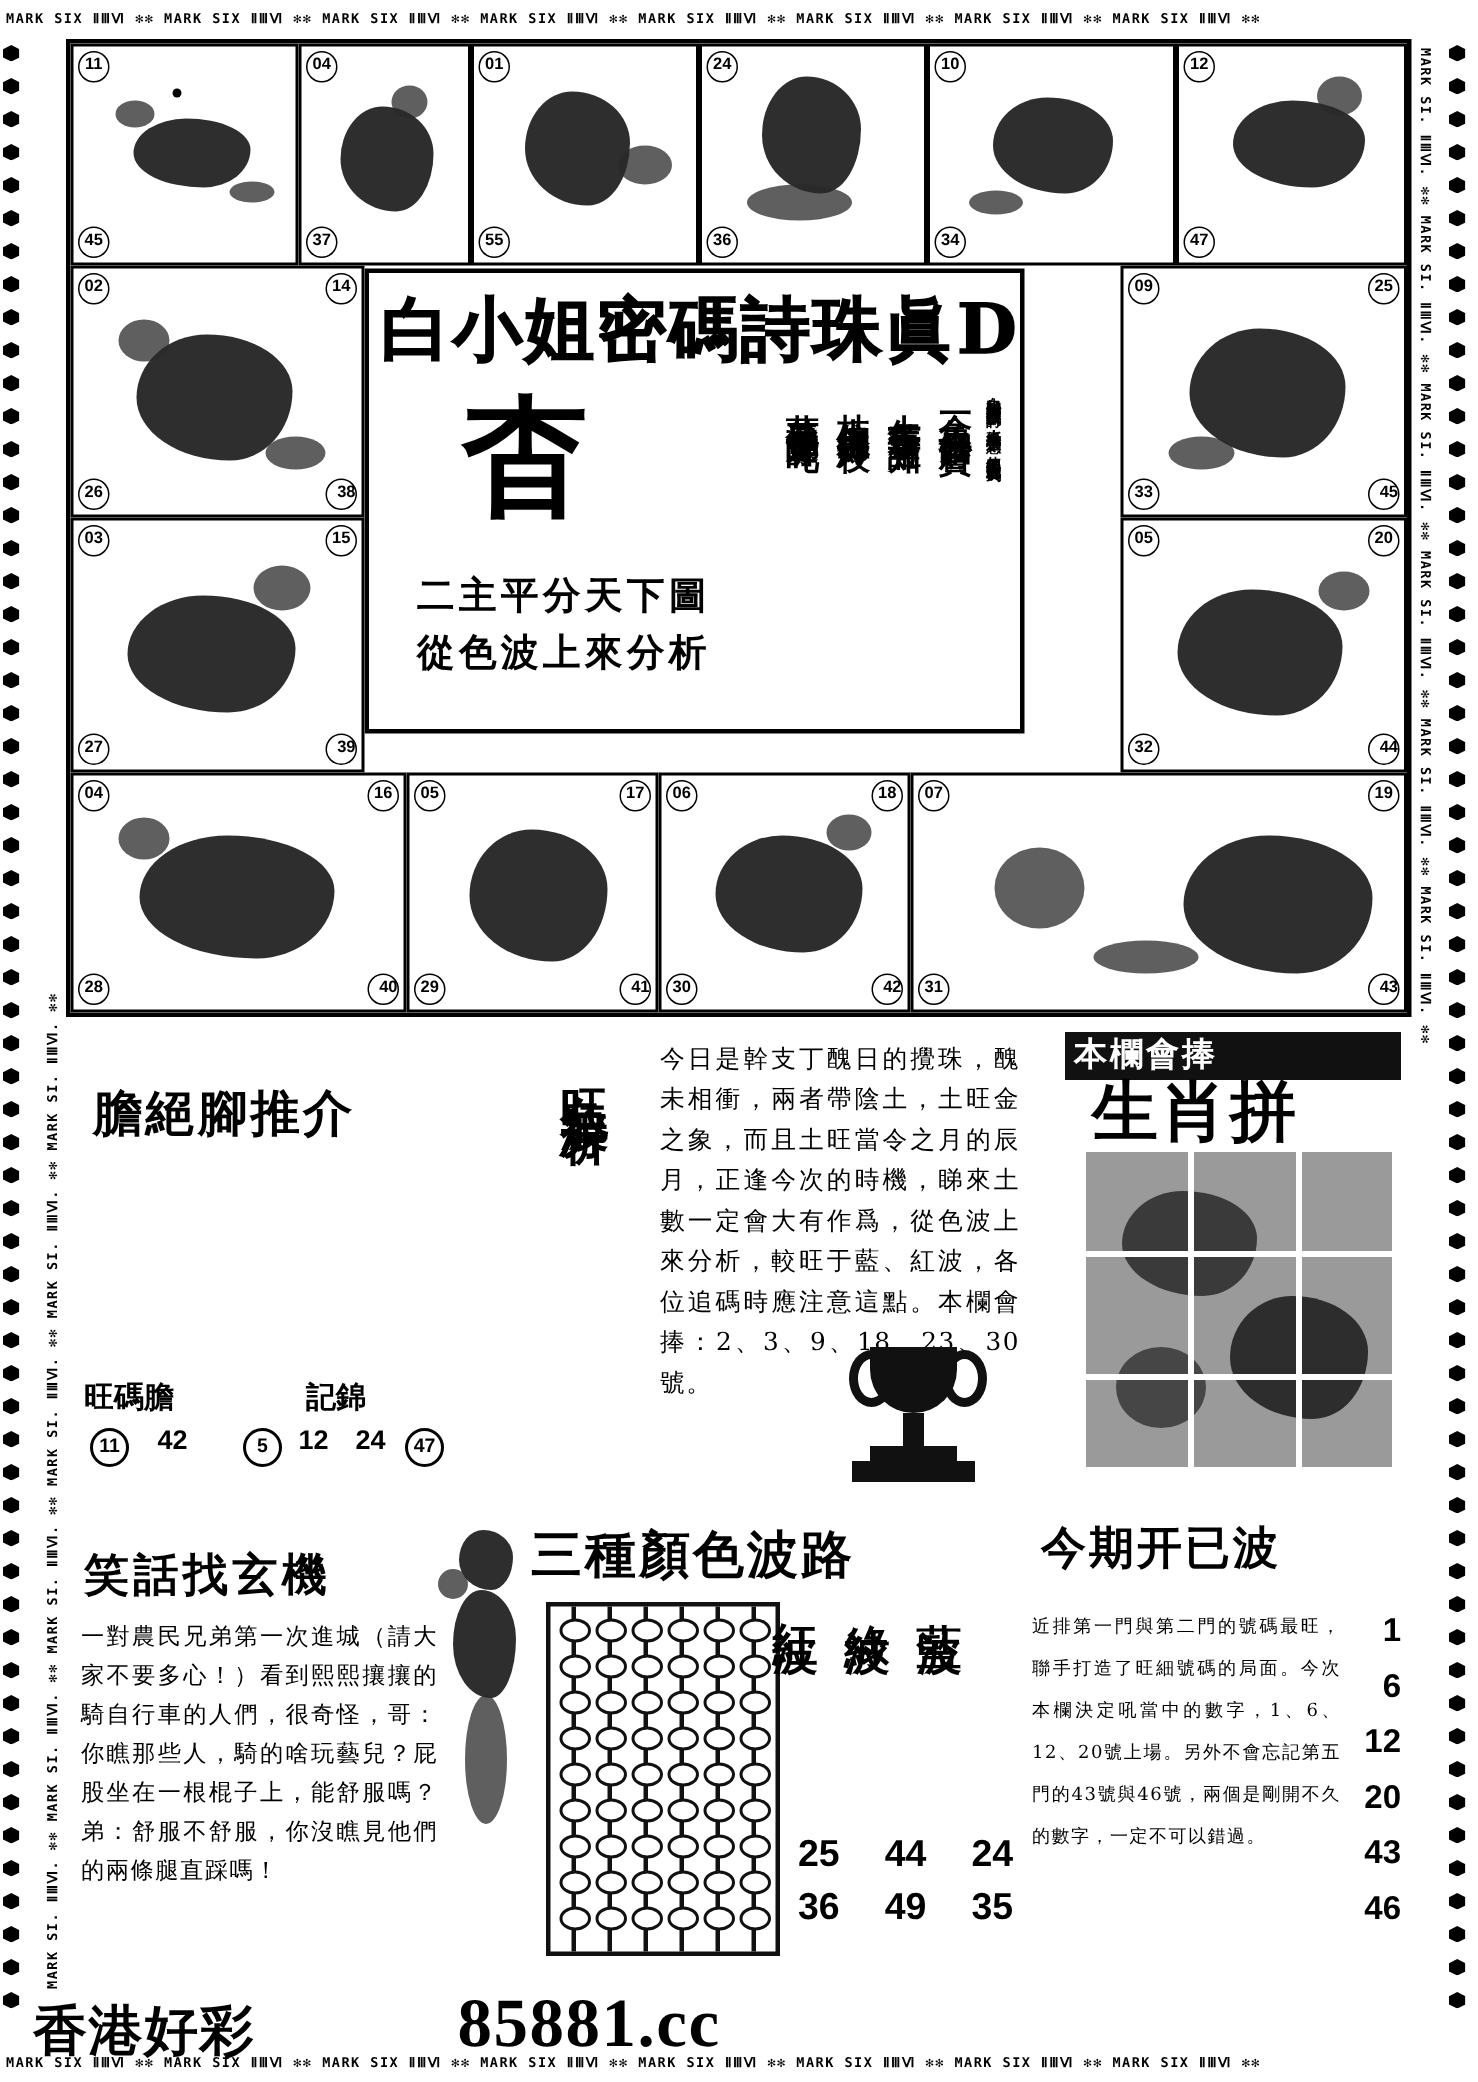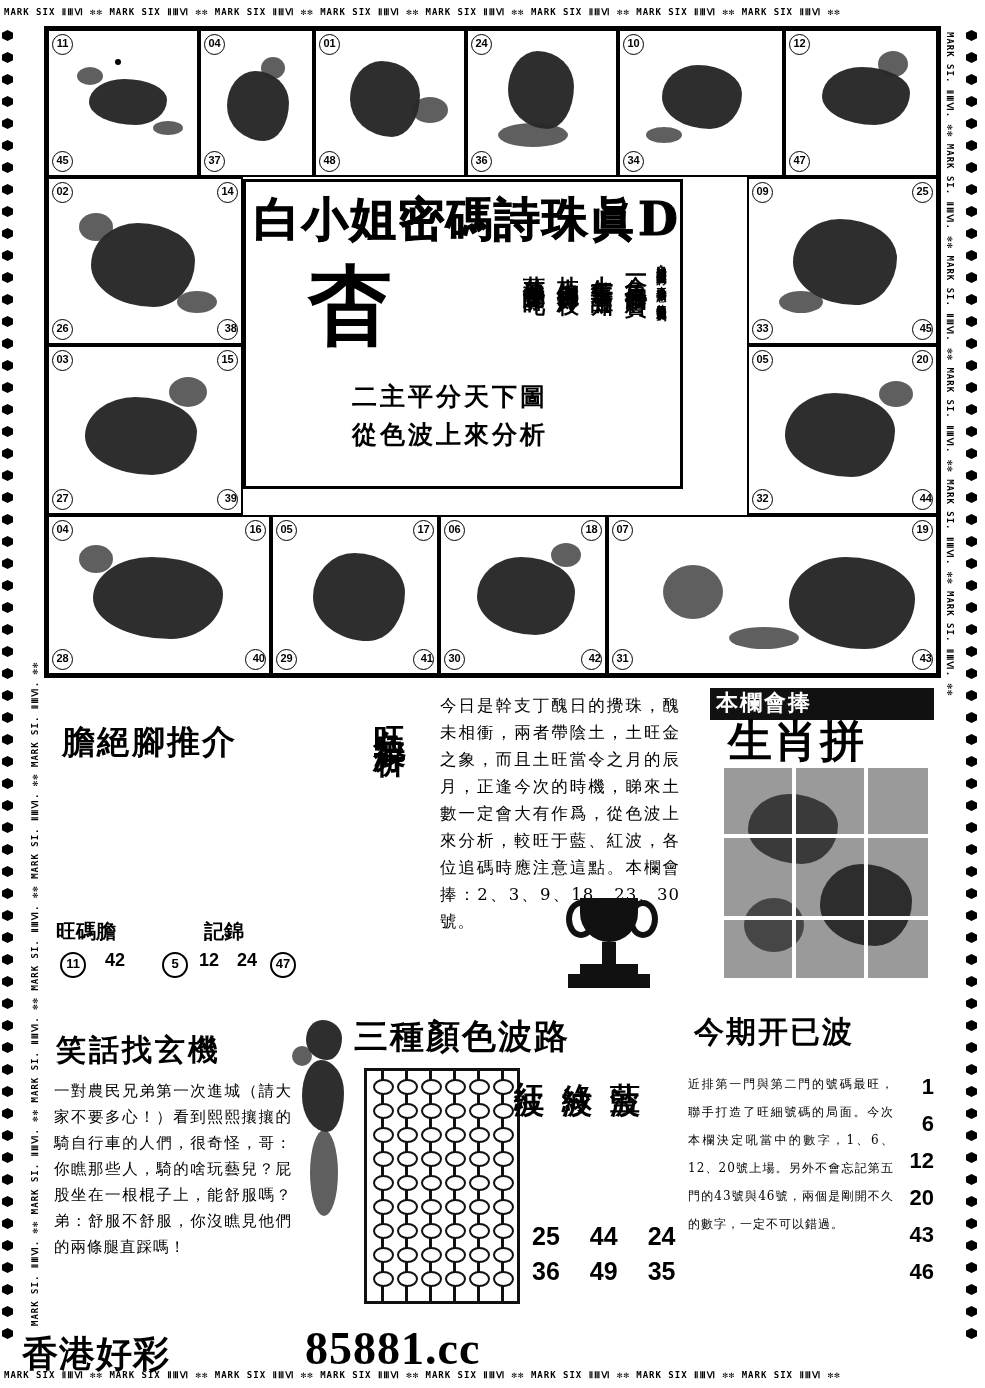--- a/index.html
+++ b/index.html
@@ -75,21 +75,21 @@
     -webkit-text-stroke:1px #000;
   }
   .title-big{
     position:absolute;left:62px;top:78px;font-size:86px;font-weight:bold;
     font-family:"DejaVu Serif","Liberation Serif",serif;
     line-height:90px;
   }
   .couplet{
     position:absolute;left:32px;top:196px;width:270px;
     font-family:"DejaVu Serif","Liberation Serif",serif;
-    font-size:25px;font-weight:bold;line-height:38px;letter-spacing:3px;text-align:right;
+    font-size:25px;font-weight:bold;line-height:38px;letter-spacing:3px;
   }
   .vcolumn{
     position:absolute;top:76px;
     writing-mode:vertical-rl;text-orientation:upright;
     font-family:"DejaVu Serif","Liberation Serif",serif;
     font-weight:bold;white-space:nowrap;
   }
   .vc1{right:28px;font-size:22px;letter-spacing:3px;height:170px;}
   .vc2{right:62px;font-size:22px;letter-spacing:3px;height:170px;}
   .vc3{right:96px;font-size:22px;letter-spacing:3px;height:170px;}
@@ -324,21 +324,21 @@
         <div class="speck" style="left:66px;top:28px;width:6px;height:6px"></div>
       </div>
       <div class="cell" style="left:152px;top:0;width:115px;height:148px">
         <div class="num tl">04</div>
         <div class="num bl">37</div>
         <div class="blob" style="left:26px;top:40px;width:62px;height:70px"></div>
         <div class="blob2" style="left:60px;top:26px;width:24px;height:22px"></div>
       </div>
       <div class="cell" style="left:267px;top:0;width:152px;height:148px">
         <div class="num tl">01</div>
-        <div class="num bl">48</div>
+        <div class="num bl">55</div>
         <div class="blob" style="left:34px;top:30px;width:70px;height:76px"></div>
         <div class="blob2" style="left:96px;top:66px;width:36px;height:26px"></div>
       </div>
       <div class="cell" style="left:419px;top:0;width:152px;height:148px">
         <div class="num tl">24</div>
         <div class="num bl">36</div>
         <div class="blob" style="left:40px;top:20px;width:66px;height:78px"></div>
         <div class="blob2" style="left:30px;top:92px;width:70px;height:24px"></div>
       </div>
       <div class="cell" style="left:571px;top:0;width:166px;height:148px">

